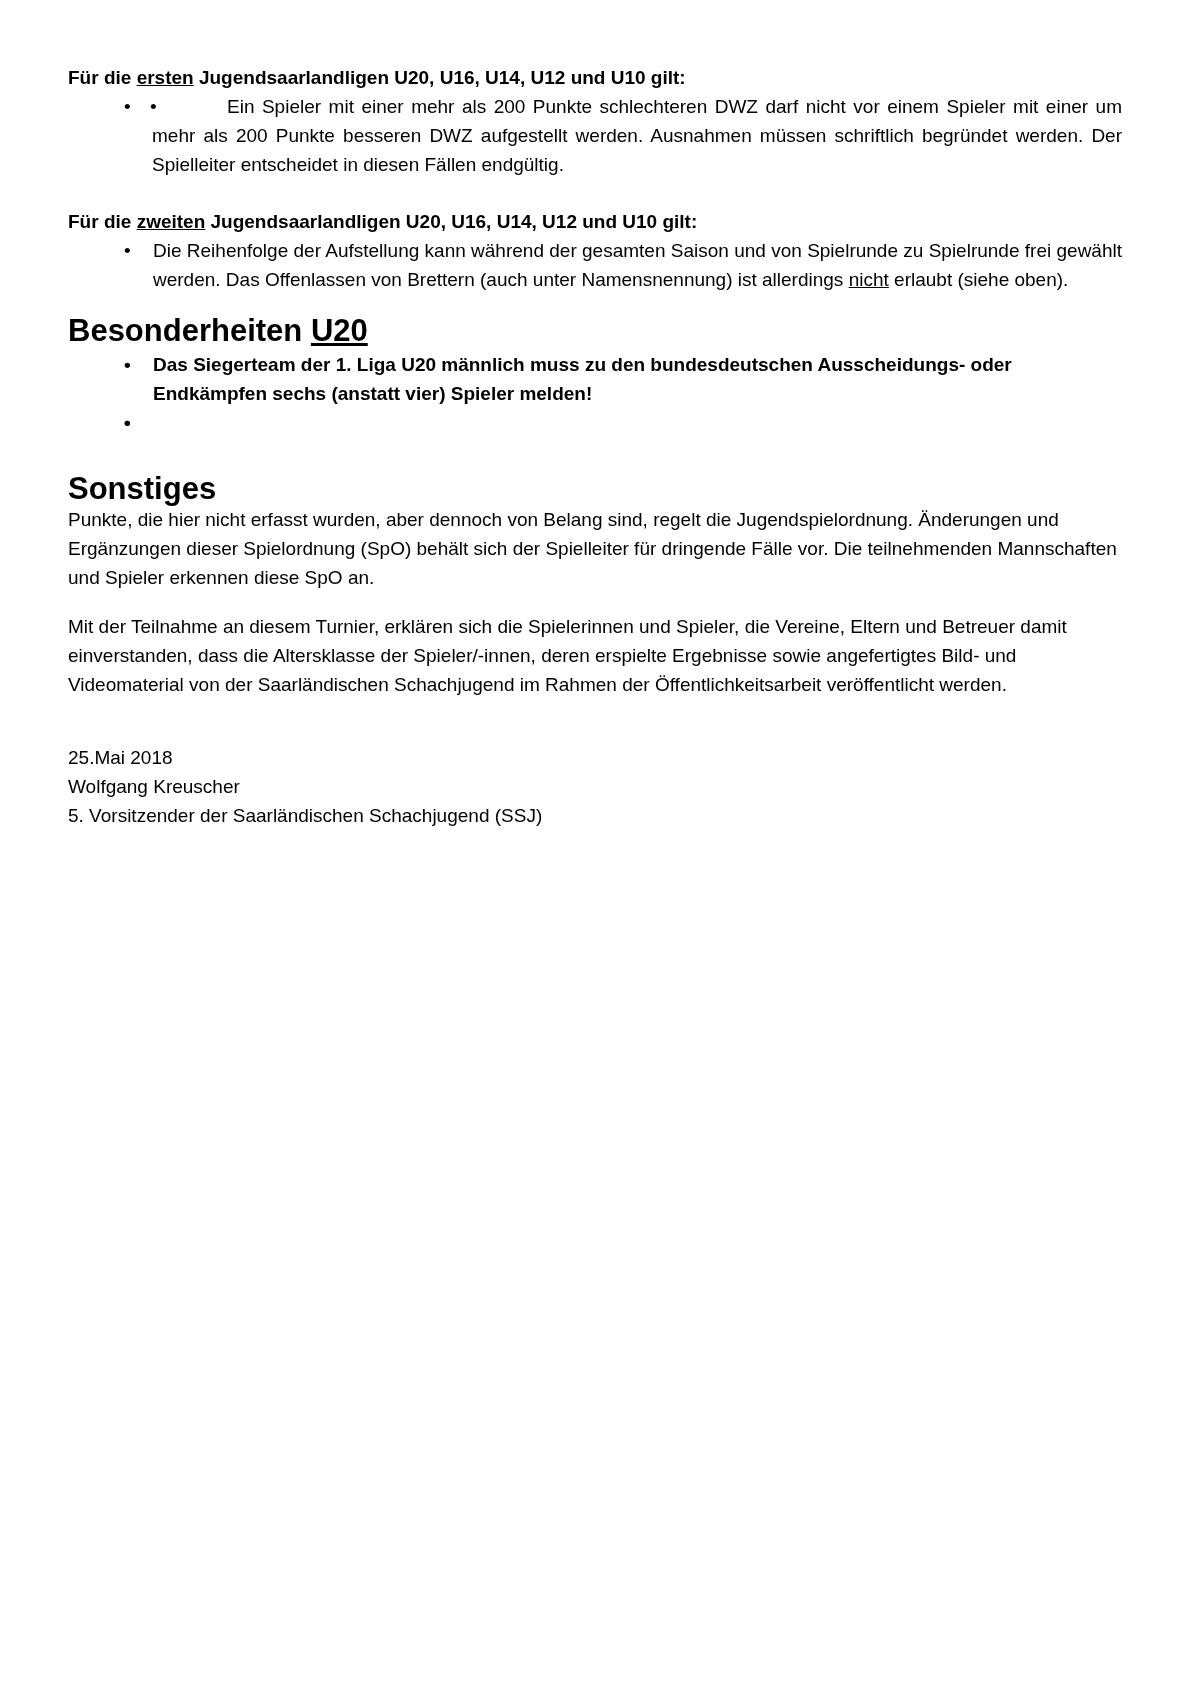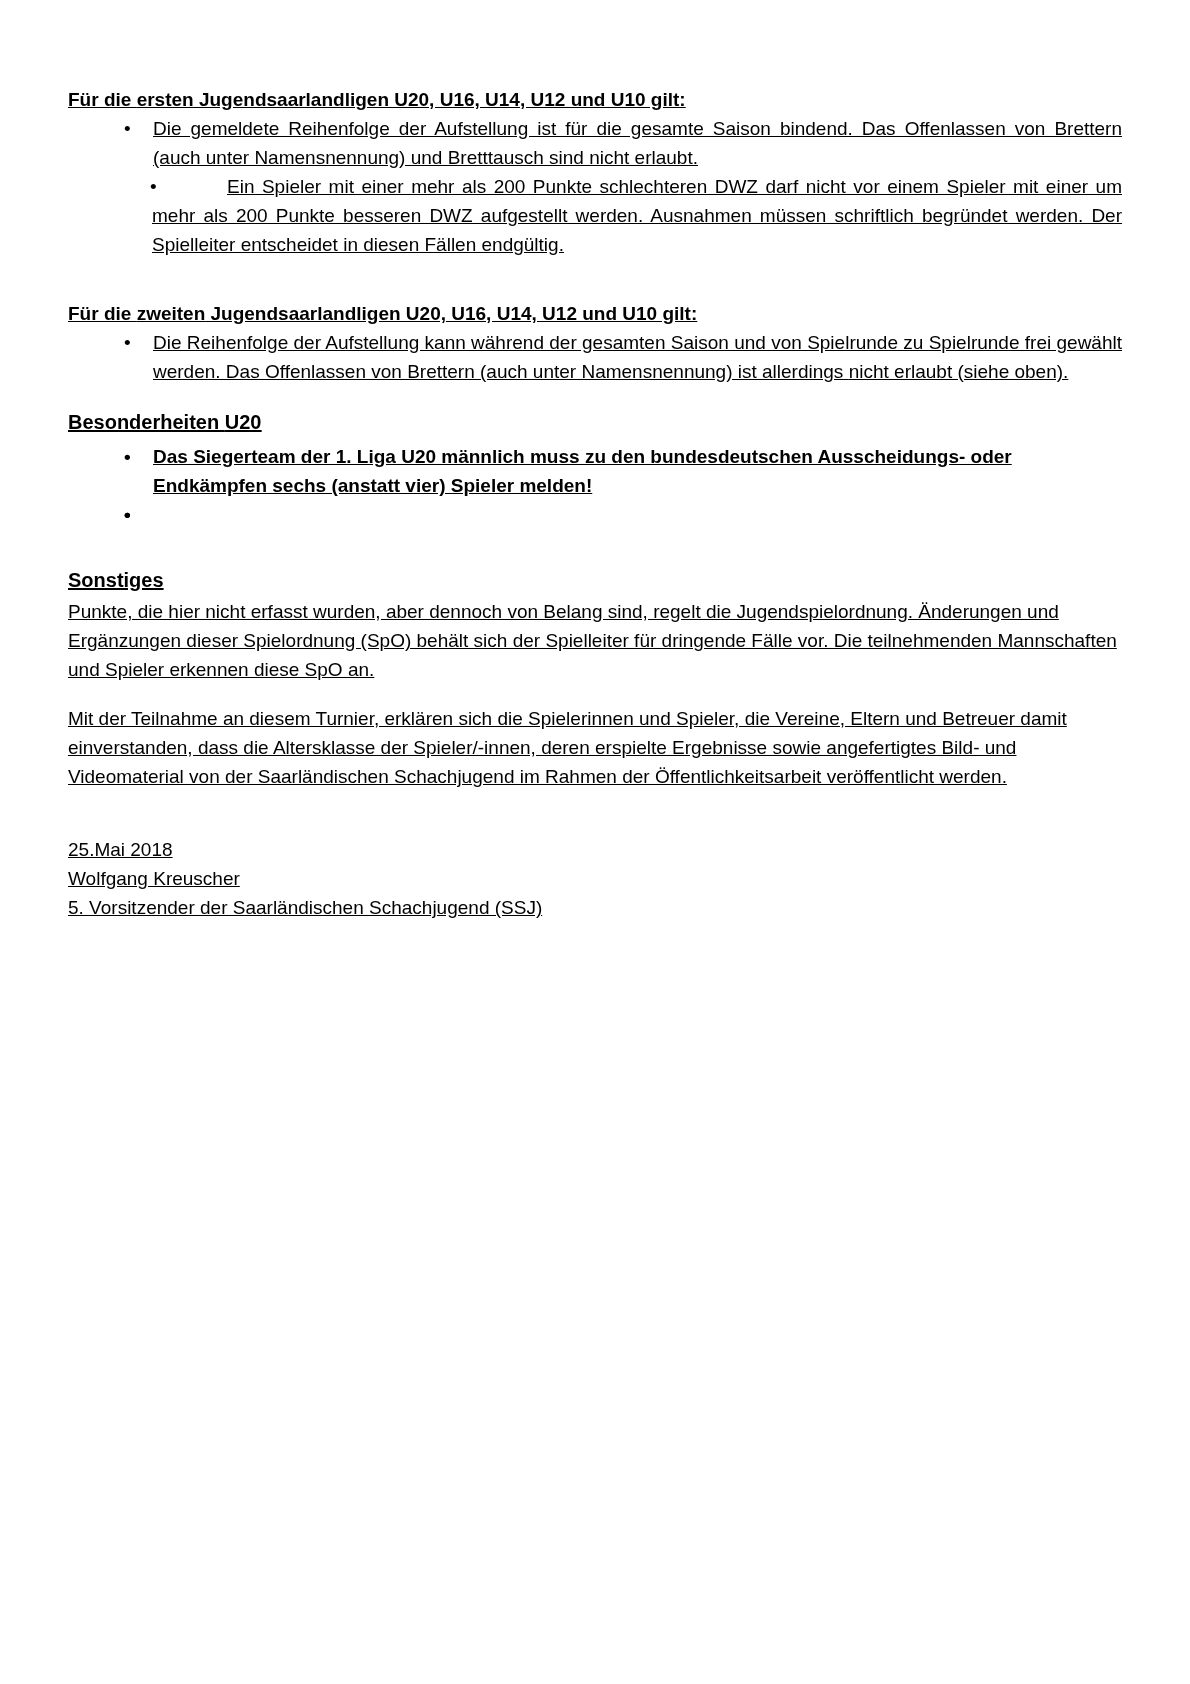--- a/index.html
+++ b/index.html
@@ -6,34 +6,33 @@
   .page {
     position: relative;
     width: 1190px;
     height: 1424px;
     background: #ffffff;
     color: #000000;
     font-family: "Liberation Sans", sans-serif;
     font-size: 19px;
     line-height: 29px;
     box-sizing: border-box;
-    padding: 85px 68px 0 68px;
+    padding: 63px 68px 0 68px;
     overflow: hidden;
-    text-decoration: underline;
   }
   p { margin: 0; }
   .bold { font-weight: bold; }
   .u { text-decoration: underline; }
   .justify { text-align: justify; }
 
   .sec-heading { font-weight: bold; }
 
   .big-heading {
     font-weight: bold;
-    font-size: 20px;
+    font-size: 31px;
     line-height: 33px;
   }
 
   
   .bullet {
     position: relative;
     padding-left: 85px;
   }
   .bullet > .marker {
     position: absolute;
@@ -47,42 +46,42 @@
     padding-left: 84px;
     text-indent: 75px;
   }
   .bullet-l2 > .marker {
     position: absolute;
     left: 82px;
     top: 0;
     text-indent: 0;
   }
 
-  .mt-sec2      { margin-top: 40px; }
+  .mt-sec2      { margin-top: 28px; }
   .mt-beson     { margin-top: 20px; }
   .mt-bullets   { margin-top: 3px; }
   .mt-sonst     { margin-top: 64px; }
   .mt-p1        { margin-top: 0; }
   .mt-p2        { margin-top: 20px; }
   .mt-signature { margin-top: 44px; }
 
   .page-number {
     position: absolute;
     left: 68px;
     top: 1576px;
   }
 </style>
 </head>
 <body>
 
 <div class="page">
 
   <p class="sec-heading"><span>Für die </span><span class="u">ersten</span><span> Jugendsaarlandligen U20, U16, U14, U12 und U10 gilt:</span></p>
 
-  <div class="bullet justify"><span class="marker">•</span><span>Die gemeldete Reihenfolge der Aufstellung ist für die gesamte Saison bindend. Das Offenlassen von Brettern (auch unter Namensnennung) und Bretttausch sind nicht erlaubt.</span></div>
+  <div class="bullet justify"><span class="marker">•</span></div>
 
   <div class="bullet-l2 justify"><span class="marker">•</span><span>Ein Spieler mit einer mehr als 200 Punkte schlechteren DWZ darf nicht vor einem Spieler mit einer um mehr als 200 Punkte besseren DWZ aufgestellt werden. Ausnahmen müssen schriftlich begründet werden. Der Spielleiter entscheidet in diesen Fällen endgültig.</span></div>
 
   <p class="sec-heading mt-sec2"><span>Für die </span><span class="u">zweiten</span><span> Jugendsaarlandligen U20, U16, U14, U12 und U10 gilt:</span></p>
 
   <div class="bullet justify"><span class="marker">•</span><span>Die Reihenfolge der Aufstellung kann während der gesamten Saison und von Spielrunde zu Spielrunde frei gewählt werden. Das Offenlassen von Brettern (auch unter Namensnennung) ist allerdings </span><span class="u">nicht</span><span> erlaubt (siehe oben).</span></div>
 
   <p class="big-heading mt-beson"><span>Besonderheiten </span><span class="u">U20</span></p>
 
   <div class="bullet bold mt-bullets"><span class="marker">•</span><span>Das Siegerteam der 1. Liga U20 männlich muss zu den bundesdeutschen Ausscheidungs- oder Endkämpfen sechs (anstatt vier) Spieler melden!</span></div>

